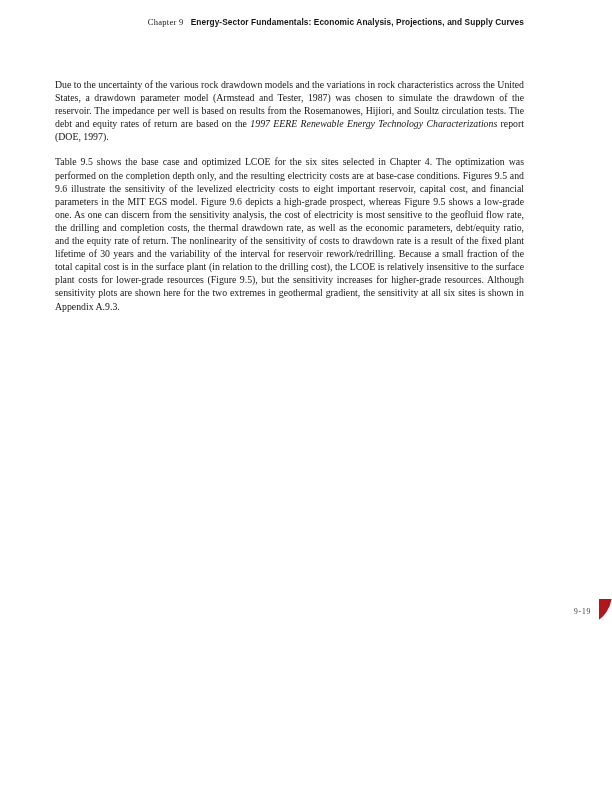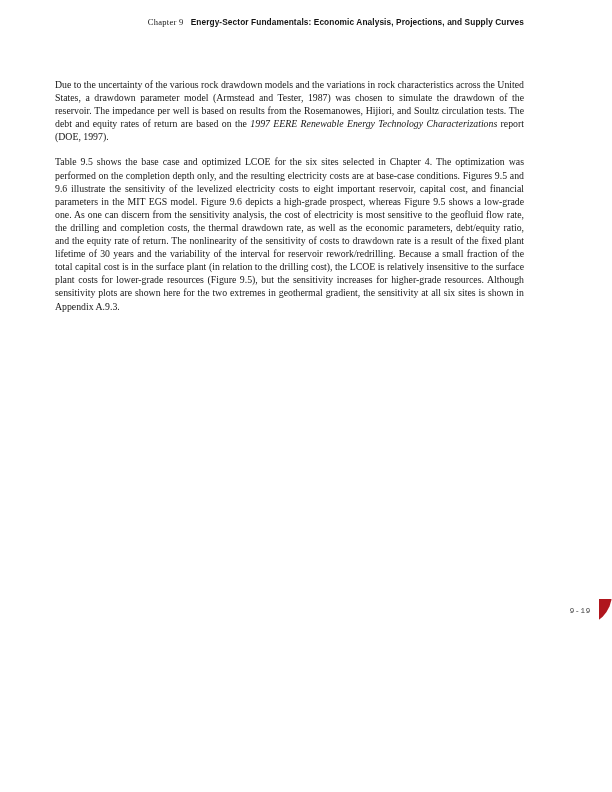--- a/index.html
+++ b/index.html
@@ -53,21 +53,21 @@
     margin: 0 0 12px 0;
     font-family: Liberation Serif, serif;
   }
   .italic {
     font-style: italic;
   }
   .page-number {
     position: absolute;
     top: 607px;
     right: 21px;
-    font-family: Liberation Mono, monospace;
+    font-family: Liberation Serif, serif;
     font-size: 7.5px;
     letter-spacing: 0.8px;
     color: #3a3a3a;
   }
   .accent-bar {
     position: absolute;
     top: 599px;
     right: 0;
     width: 13px;
     height: 101px;

